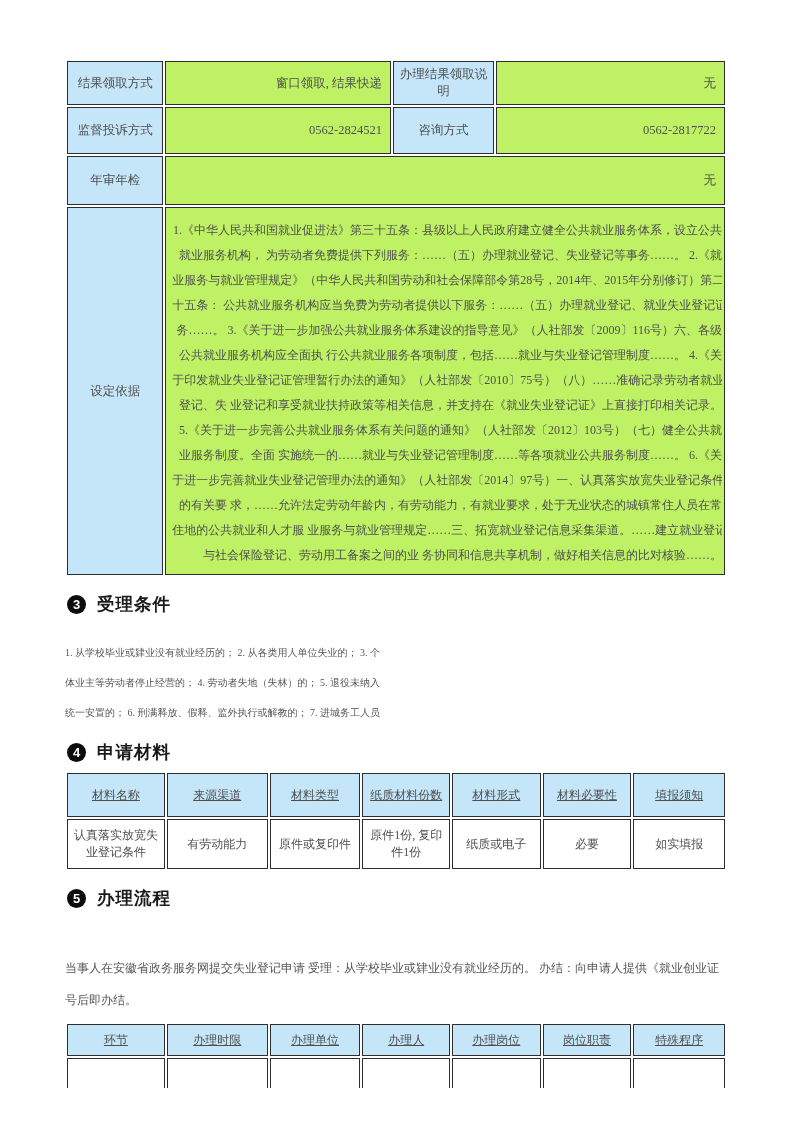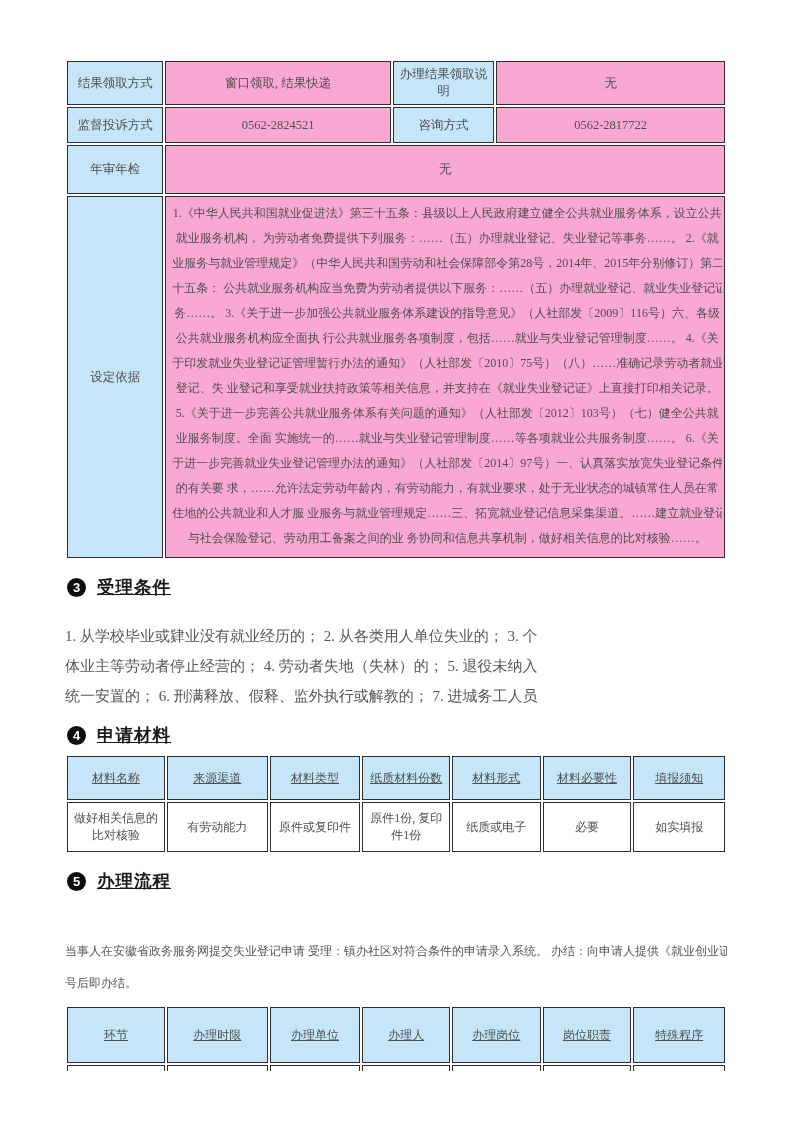--- a/index.html
+++ b/index.html
@@ -31,25 +31,25 @@
     font-size: 12.5px;
     color: #4f4f4f;
     vertical-align: middle;
   }
   .cell-label {
     background: #c5e6f9;
     text-align: center;
     padding: 4px;
   }
   .cell-value {
-    background: #f9a8d4;
-    text-align: center;
+    background: #bef264;
+    text-align: right;
     padding: 4px 8px;
   }
-  .legal-lines { padding: 4px 2px 6px 6px; }
+  .legal-lines { padding: 10px 2px 6px 6px; }
   .legal-lines div {
     white-space: nowrap;
     line-height: 25px;
     font-size: 12px;
     overflow: hidden;
   }
 
   
   .section-heading {
     display: flex;
@@ -69,28 +69,27 @@
     font-size: 13px;
     font-family: "Liberation Sans", sans-serif;
     font-weight: bold;
     flex: 0 0 auto;
   }
   .section-title {
     font-size: 17.5px;
     font-weight: bold;
     color: #1a1a1a;
     letter-spacing: 1px;
-    text-decoration: underline;
   }
 
   
   .para-lines div {
     white-space: nowrap;
     overflow: hidden;
-    font-size: 15px;
+    font-size: 10px;
     color: #565656;
   }
   .accept-para { margin-top: 22px; }
   .accept-para div { line-height: 30px; }
   .process-para { margin-top: 42px; width: 662px; }
   .process-para div { line-height: 32px; font-size: 12px; }
 
   
   table.seven td, table.seven th { text-align: center; font-size: 12px; padding: 2px; }
   table.seven th { background: #c5e6f9; text-decoration: underline; }
@@ -116,21 +115,21 @@
         <col style="width:101px">
         <col style="width:228px">
       </colgroup>
     <tbody>
         <tr style="height:40px">
       <td class="cell-label">结果领取方式</td>
       <td class="cell-value">窗口领取, 结果快递</td>
       <td class="cell-label">办理结果领取说明</td>
       <td class="cell-value">无</td>
     </tr>
-    <tr style="height:36px">
+    <tr style="height:47px">
       <td class="cell-label">监督投诉方式</td>
       <td class="cell-value">0562-2824521</td>
       <td class="cell-label">咨询方式</td>
       <td class="cell-value">0562-2817722</td>
     </tr>
     <tr style="height:49px">
       <td class="cell-label">年审年检</td>
       <td class="cell-value" colspan="3">无</td>
     </tr>
     <tr>
@@ -187,53 +186,53 @@
     <th>材料名称</th>
           <th>来源渠道</th>
           <th>材料类型</th>
           <th>纸质材料份数</th>
           <th>材料形式</th>
           <th>材料必要性</th>
           <th>填报须知</th>
         </tr>
     <tr style="height:50px">
 
-    <td>做好相关信息的比对核验</td>
+    <td>认真落实放宽失业登记条件</td>
           <td>有劳动能力</td>
           <td>原件或复印件</td>
           <td>原件1份, 复印件1份</td>
           <td>纸质或电子</td>
           <td>必要</td>
           <td>如实填报</td>
         </tr>
   </tbody>
     </table>
 
   <div class="section-heading spacer-t5">
     <span class="num-badge">5</span>
     <span class="section-title">办理流程</span>
   </div>
   <div class="para-lines process-para">
 
-  <div>当事人在安徽省政务服务网提交失业登记申请 受理：镇办社区对符合条件的申请录入系统。  办结：向申请人提供《就业创业证</div>
+  <div>当事人在安徽省政务服务网提交失业登记申请 受理：从学校毕业或肄业没有就业经历的。  办结：向申请人提供《就业创业证</div>
       <div>号后即办结。</div>
     </div>
   <div class="process-table-wrap">
     <table class="tbl seven">
       <colgroup>
           <col style="width:96px">
           <col style="width:99px">
           <col style="width:89px">
           <col style="width:86px">
           <col style="width:87px">
           <col style="width:87px">
           <col style="width:90px">
         </colgroup>
       <tbody>
-          <tr style="height:56px">
+          <tr style="height:32px">
 
       <th>环节</th>
             <th>办理时限</th>
             <th>办理单位</th>
             <th>办理人</th>
             <th>办理岗位</th>
             <th>岗位职责</th>
             <th>特殊程序</th>
           </tr>
       <tr style="height:60px">

